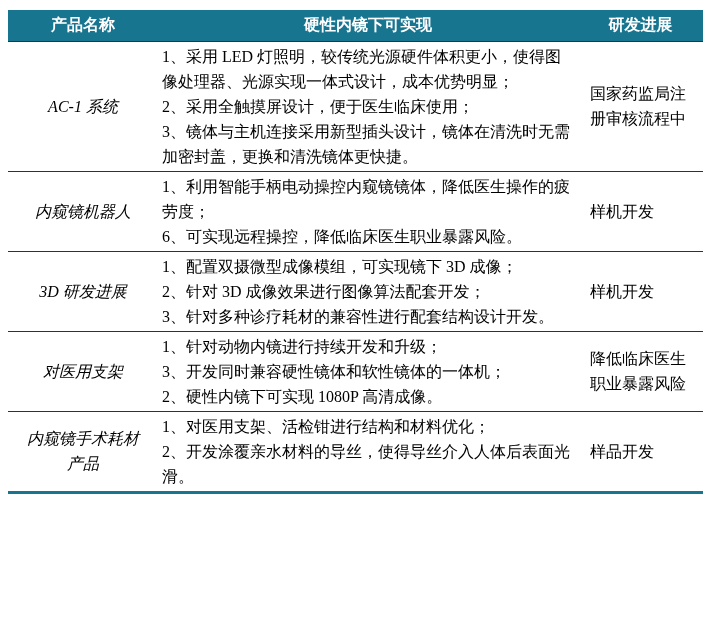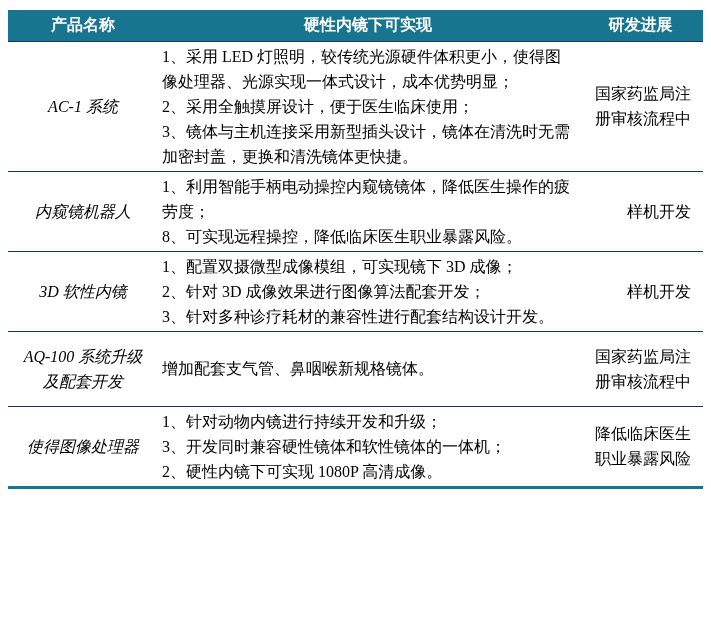--- a/index.html
+++ b/index.html
@@ -38,21 +38,21 @@
   }
   tbody td {
     border-bottom: 1px solid var(--line);
     font-size: 16px;
     line-height: 25px;
     vertical-align: middle;
   }
   tbody tr:last-child td { border-bottom: 3px solid var(--accent); }
   td.product  { text-align: center; padding: 12px 13px; font-style: italic; }
   td.features { text-align: left;   padding: 2px 5px 2px 4px; margin-left: 48px; }
-  td.progress { text-align: right; padding: 12px 12px; }
+  td.progress { text-align: left; padding: 12px 12px; }
   td.features .feature-item { text-align: left; }
 </style>
 </head>
 <body>
 
 <div class="page">
   <table class="rd-table">
     <colgroup>
       <col class="c-product">
       <col class="c-features">
@@ -72,44 +72,45 @@
             <div class="feature-item">1、采用 LED 灯照明，较传统光源硬件体积更小，使得图像处理器、光源实现一体式设计，成本优势明显；</div>
             <div class="feature-item">2、采用全触摸屏设计，便于医生临床使用；</div>
             <div class="feature-item">3、镜体与主机连接采用新型插头设计，镜体在清洗时无需加密封盖，更换和清洗镜体更快捷。</div>
           </td>
           <td class="progress">国家药监局注册审核流程中</td>
         </tr>
         <tr>
           <td class="product">内窥镜机器人</td>
           <td class="features">
             <div class="feature-item">1、利用智能手柄电动操控内窥镜镜体，降低医生操作的疲劳度；</div>
-            <div class="feature-item">8、可实现远程操控，降低临床医生职业暴露风险。</div>
+            <div class="feature-item">6、可实现远程操控，降低临床医生职业暴露风险。</div>
           </td>
           <td class="progress">样机开发</td>
         </tr>
         <tr>
-          <td class="product">3D 软性内镜</td>
+          <td class="product">3D 研发进展</td>
           <td class="features">
             <div class="feature-item">1、配置双摄微型成像模组，可实现镜下 3D 成像；</div>
             <div class="feature-item">2、针对 3D 成像效果进行图像算法配套开发；</div>
             <div class="feature-item">3、针对多种诊疗耗材的兼容性进行配套结构设计开发。</div>
           </td>
           <td class="progress">样机开发</td>
         </tr>
         <tr>
-          <td class="product">AQ-100 系统升级及配套开发</td>
-          <td class="features">
-            <div class="feature-item">增加配套支气管、鼻咽喉新规格镜体。</div>
-          </td>
-          <td class="progress">国家药监局注册审核流程中</td>
-        </tr>
-        <tr>
-          <td class="product">使得图像处理器</td>
+          <td class="product">对医用支架</td>
           <td class="features">
             <div class="feature-item">1、针对动物内镜进行持续开发和升级；</div>
             <div class="feature-item">3、开发同时兼容硬性镜体和软性镜体的一体机；</div>
             <div class="feature-item">2、硬性内镜下可实现 1080P 高清成像。</div>
           </td>
           <td class="progress">降低临床医生职业暴露风险</td>
         </tr>
+        <tr>
+          <td class="product">内窥镜手术耗材产品</td>
+          <td class="features">
+            <div class="feature-item">1、对医用支架、活检钳进行结构和材料优化；</div>
+            <div class="feature-item">2、开发涂覆亲水材料的导丝，使得导丝介入人体后表面光滑。</div>
+          </td>
+          <td class="progress">样品开发</td>
+        </tr>
       </tbody>
   </table>
 </div>
 
 </body></html>

